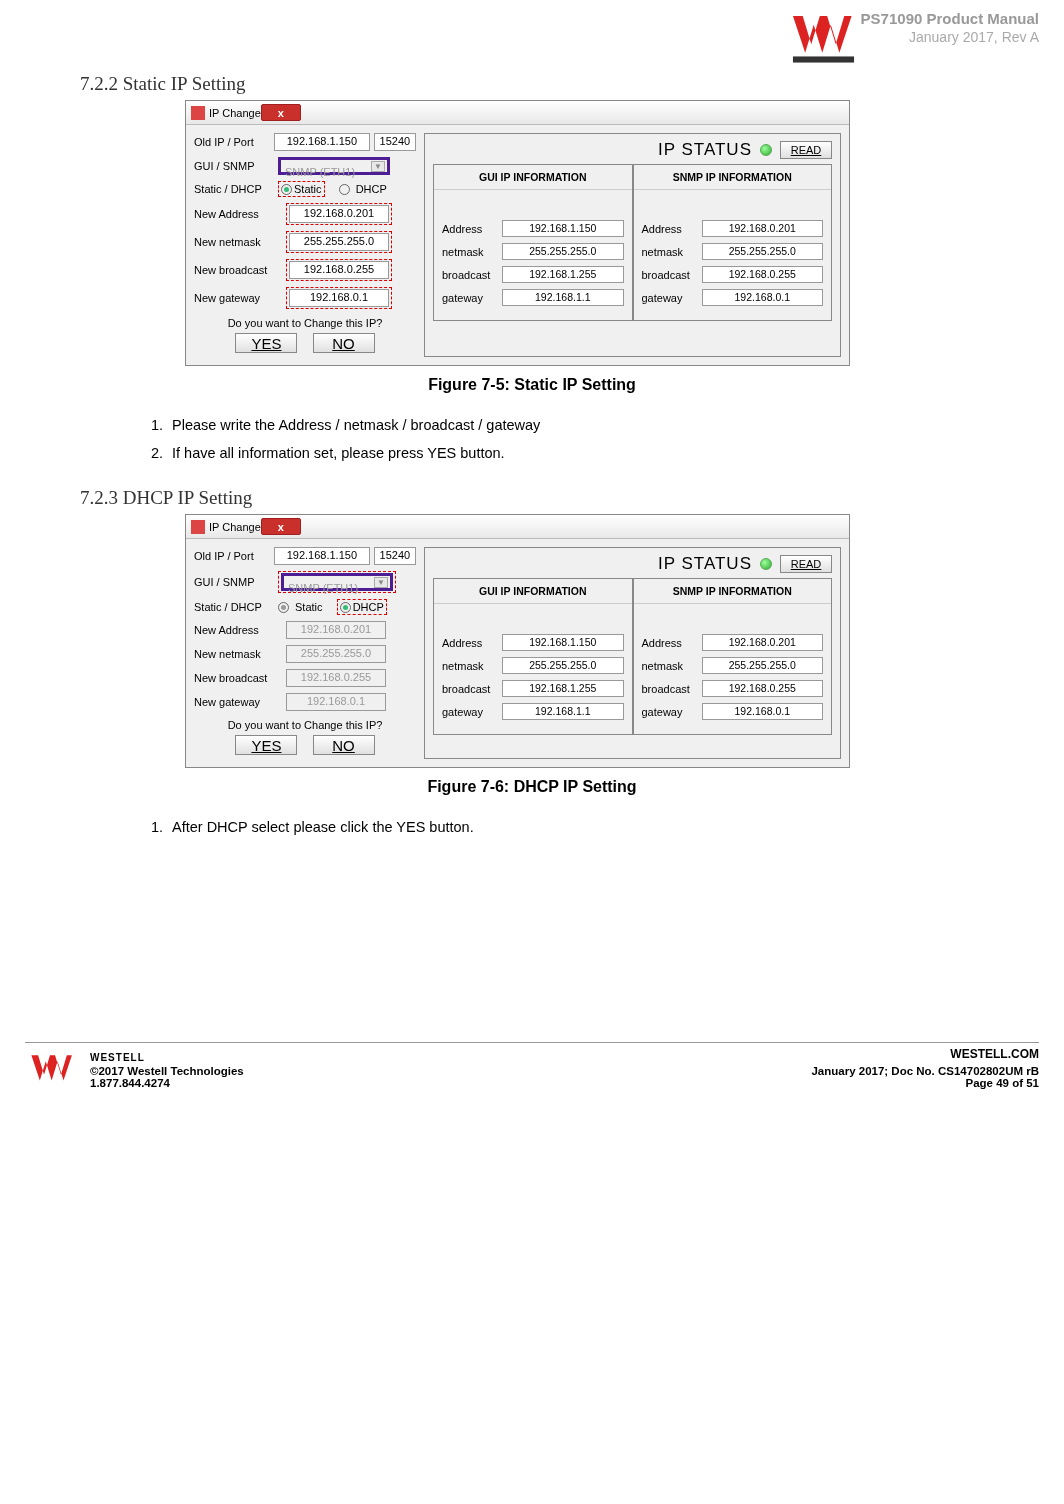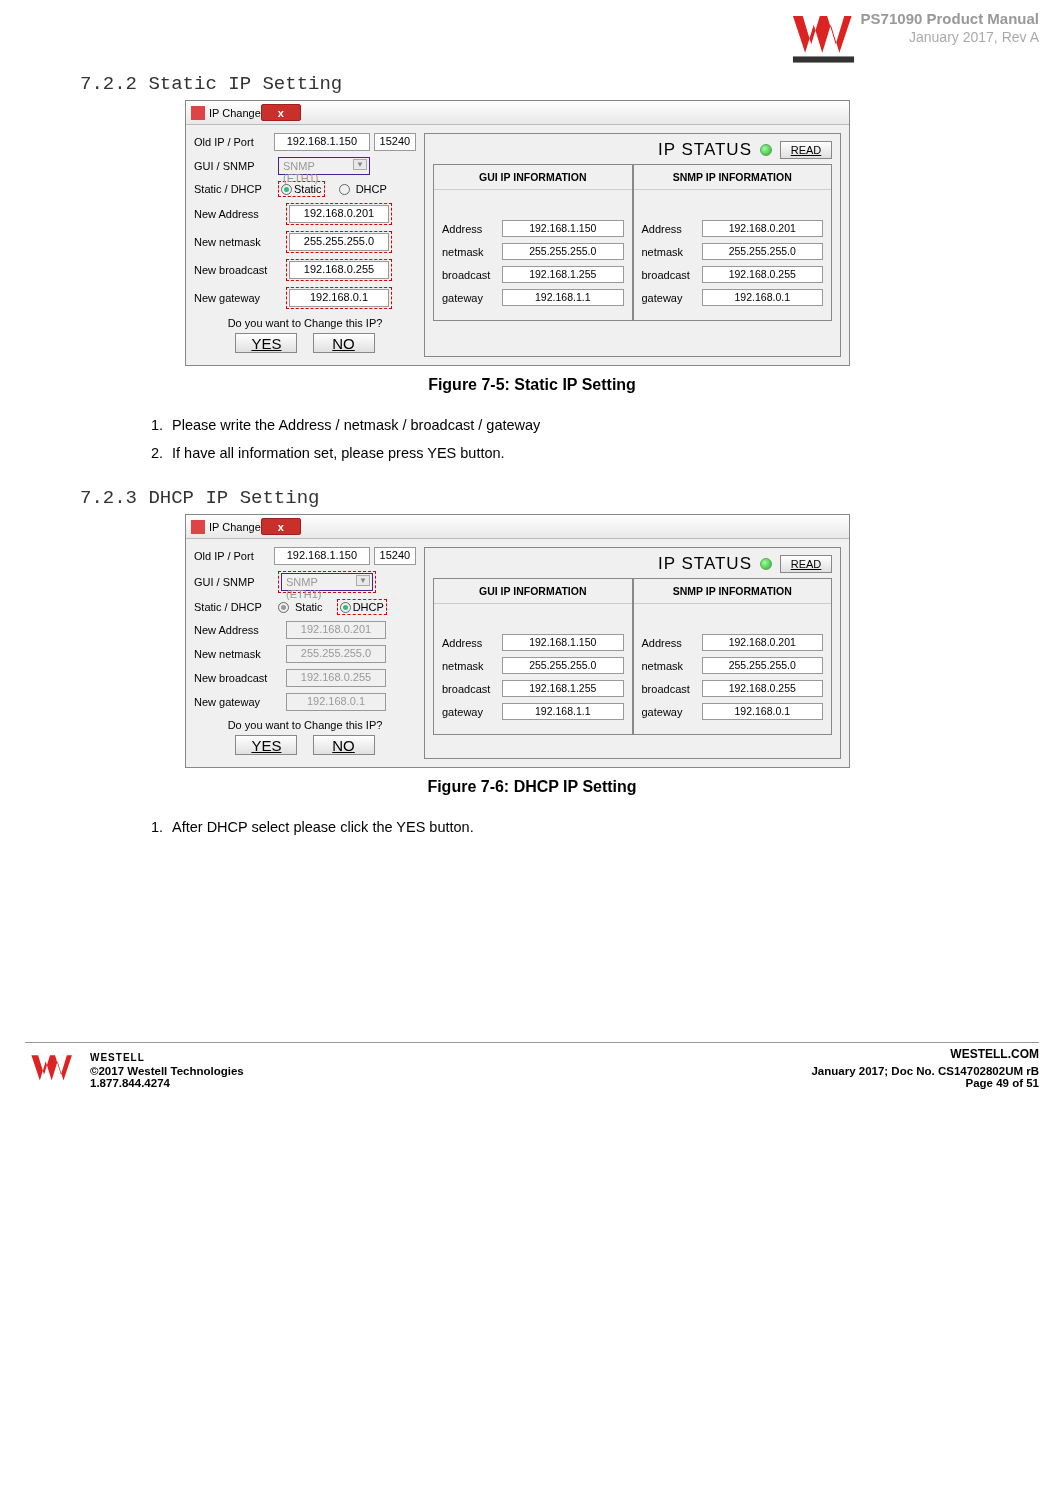--- a/index.html
+++ b/index.html
@@ -2,36 +2,36 @@
 <html><head>
 <meta charset="utf-8">
 <style>
 *{box-sizing:border-box;margin:0;padding:0}
 body{font-family:Arial,sans-serif;font-size:13px;background:#fff;color:#000;width:1064px;padding:10px 25px}
 .hdr{display:flex;justify-content:flex-end;align-items:flex-start;margin-bottom:8px}
 .logo-top{width:75px;height:55px}
 .hdr-right{text-align:right;color:#888;font-size:15px}
 .hdr-right .t1{color:#999;font-weight:bold}
 .hdr-right .t2{color:#aaa;font-size:14px;margin-top:2px}
-.sec-title{font-family:Liberation Mono, monospace;font-size:19px;color:#333;margin:5px 0 5px 55px}
+.sec-title{font-family:Liberation Serif, serif;font-size:19px;color:#333;margin:5px 0 5px 55px}
 .dialog{width:665px;margin:0 0 10px 160px;border:1px solid #888;background:#f0f0f0;font-family:Tahoma,sans-serif;font-size:11px}
 .dlg-title{background:linear-gradient(#fff,#e8e8e8);border-bottom:1px solid #bbb;padding:3px 5px;display:flex;align-items:center;height:24px}
 .dlg-title-left{display:flex;align-items:center;gap:4px}
 .dlg-icon{width:14px;height:14px;background:#d44;display:inline-block}
 .dlg-x{width:40px;height:17px;background:#c9302c;color:#fff;border:1px solid #a02020;border-radius:2px;display:flex;align-items:center;justify-content:center;font-size:11px;font-weight:bold}
 .dlg-body{display:flex;padding:8px}
 .dlg-left{width:230px;padding-right:8px}
 .dlg-right{flex:1;border:1px solid #888;background:#f0f0f0;padding:6px 8px}
 .row{display:flex;align-items:center;margin-bottom:6px;gap:4px}
 .lbl{width:80px;font-size:11px}
 .inp{border:1px solid #999;background:#fff;height:18px;padding:1px 4px;font-size:11px;text-align:center}
 .inp.w80{width:90px}
 .inp.w50{width:44px}
 .inp.dis{color:#999;background:#f0f0f0}
-.sel{border:1px solid #4c1d95;background:#f0f0f0;height:18px;width:92px;font-size:11px;padding:12px 16px 0 4px;color:#999;position:relative;display:inline-flex;align-items:center}
+.sel{border:3px solid #4c1d95;background:#f0f0f0;height:18px;width:112px;font-size:11px;padding:12px 16px 0 4px;color:#999;position:relative;display:inline-flex;align-items:center}
 .sel::after{content:"▼";position:absolute;right:2px;top:1px;font-size:8px;color:#888;border:1px solid #aaa;padding:0 2px;background:#e8e8e8}
 .radio{width:11px;height:11px;border:1px solid #666;border-radius:50%;display:inline-flex;align-items:center;justify-content:center;margin-right:2px}
 .radio.on::after{content:"";width:5px;height:5px;background:#3b7;border-radius:50%}
 .radio.off::after{content:"";width:5px;height:5px;background:#999;border-radius:50%}
 .hl-red{border:1.5px dashed #d00;padding:1px 2px;display:inline-flex;align-items:center}
 .confirm{text-align:center;margin-top:8px;font-size:11px}
 .btn{border:1px solid #888;background:linear-gradient(#fff,#e0e0e0);width:62px;height:20px;font-size:15px;display:inline-flex;align-items:center;justify-content:center;margin:4px 6px;text-decoration:underline}
 .status-hdr{display:flex;align-items:center;justify-content:flex-end;gap:8px;margin-bottom:4px}
 .status-title{font-family:Arial;font-size:17px;letter-spacing:1px}
 .led{width:12px;height:12px;border-radius:50%;background:radial-gradient(circle at 35% 35%,#9f9,#3a3);border:1px solid #5a5}

